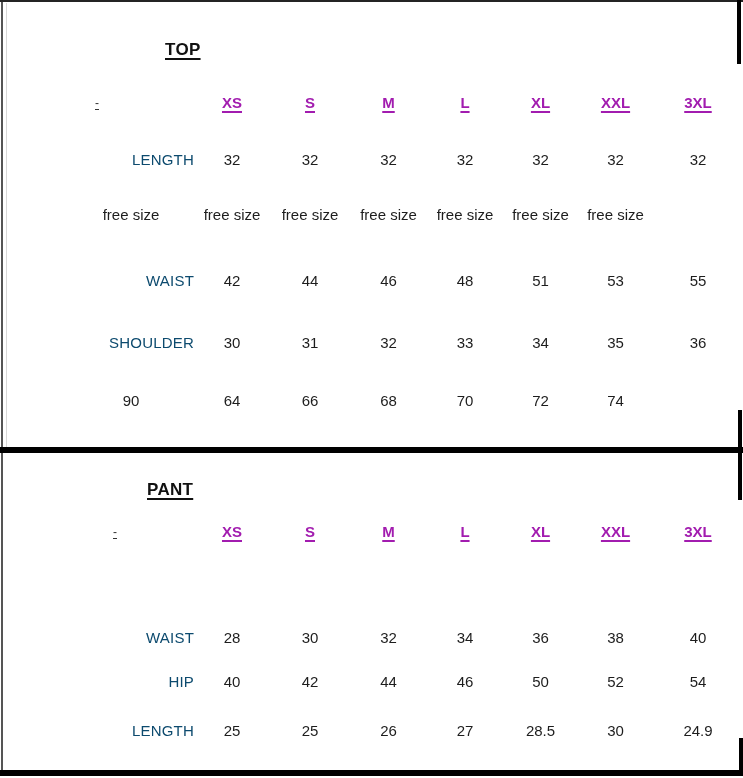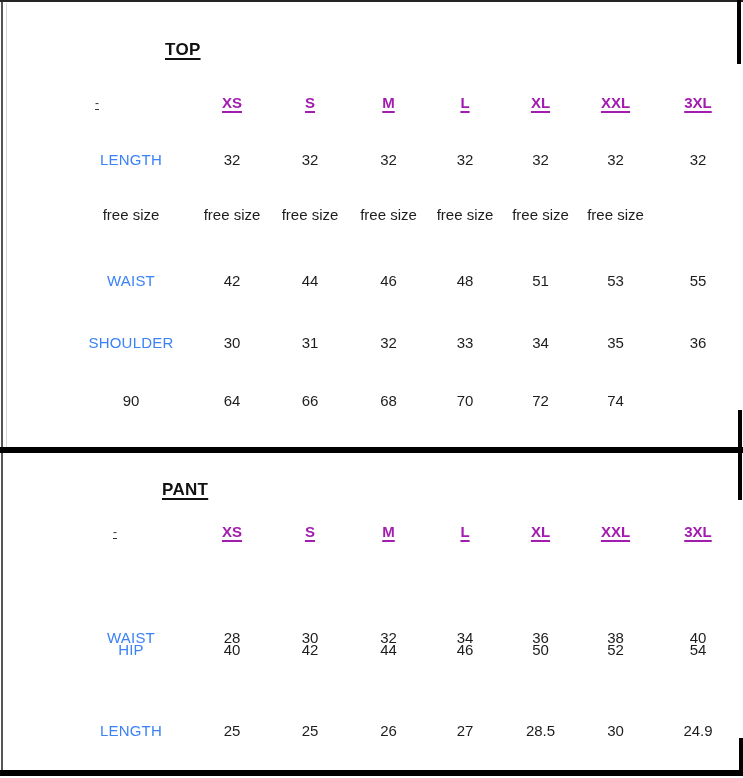--- a/index.html
+++ b/index.html
@@ -19,33 +19,33 @@
   .b-right-1{left:737px;top:0;width:4px;height:64px;}
   .b-right-2{left:738px;top:410px;width:4px;height:90px;}
   .b-right-3{left:739px;top:738px;width:4px;height:38px;}
   
   .title{
     position:absolute;font-size:17px;font-weight:bold;color:#111;
     text-decoration:underline;text-decoration-thickness:2px;text-underline-offset:3px;
     letter-spacing:.3px;
   }
   .t-top{top:40px;left:165px;}
-  .t-pant{top:480px;left:162px;}
+  .t-pant{top:480px;left:147px;}
   .row{
     position:absolute;left:0;width:743px;height:20px;line-height:20px;
     display:grid;grid-template-columns:68px 126px 76px 80px 77px 76px 75px 75px 90px;
     font-size:15px;
   }
   .cell{white-space:nowrap;}
   .value,.col-header{text-align:center;}
   .col-header{
     font-weight:bold;color:#a21caf;
     text-decoration:underline;text-decoration-thickness:2px;text-underline-offset:3px;
   }
-  .row-label{text-align:center;letter-spacing:.2px;color:#3b82f6;}
+  .row-label{text-align:right;letter-spacing:.2px;color:#0c4a6e;}
   .header .label-cell{
     font-size:12px;color:#333;
     text-decoration:underline;text-decoration-thickness:1px;text-underline-offset:2px;
   }
   .tbl[data-table="0"] .header .label-cell{padding-left:27px;}
   .tbl[data-table="1"] .header .label-cell{padding-left:45px;}
 </style>
 </head>
 <body>
 
@@ -146,21 +146,21 @@
         <div class="cell spacer"></div>
         <div class="cell label-cell row-label">WAIST</div>
         <div class="cell value">28</div>
         <div class="cell value">30</div>
         <div class="cell value">32</div>
         <div class="cell value">34</div>
         <div class="cell value">36</div>
         <div class="cell value">38</div>
         <div class="cell value">40</div>
       </div>
-    <div class="row" style="top:640px">
+    <div class="row" style="top:672px">
         <div class="cell spacer"></div>
         <div class="cell label-cell row-label">HIP</div>
         <div class="cell value">40</div>
         <div class="cell value">42</div>
         <div class="cell value">44</div>
         <div class="cell value">46</div>
         <div class="cell value">50</div>
         <div class="cell value">52</div>
         <div class="cell value">54</div>
       </div>

